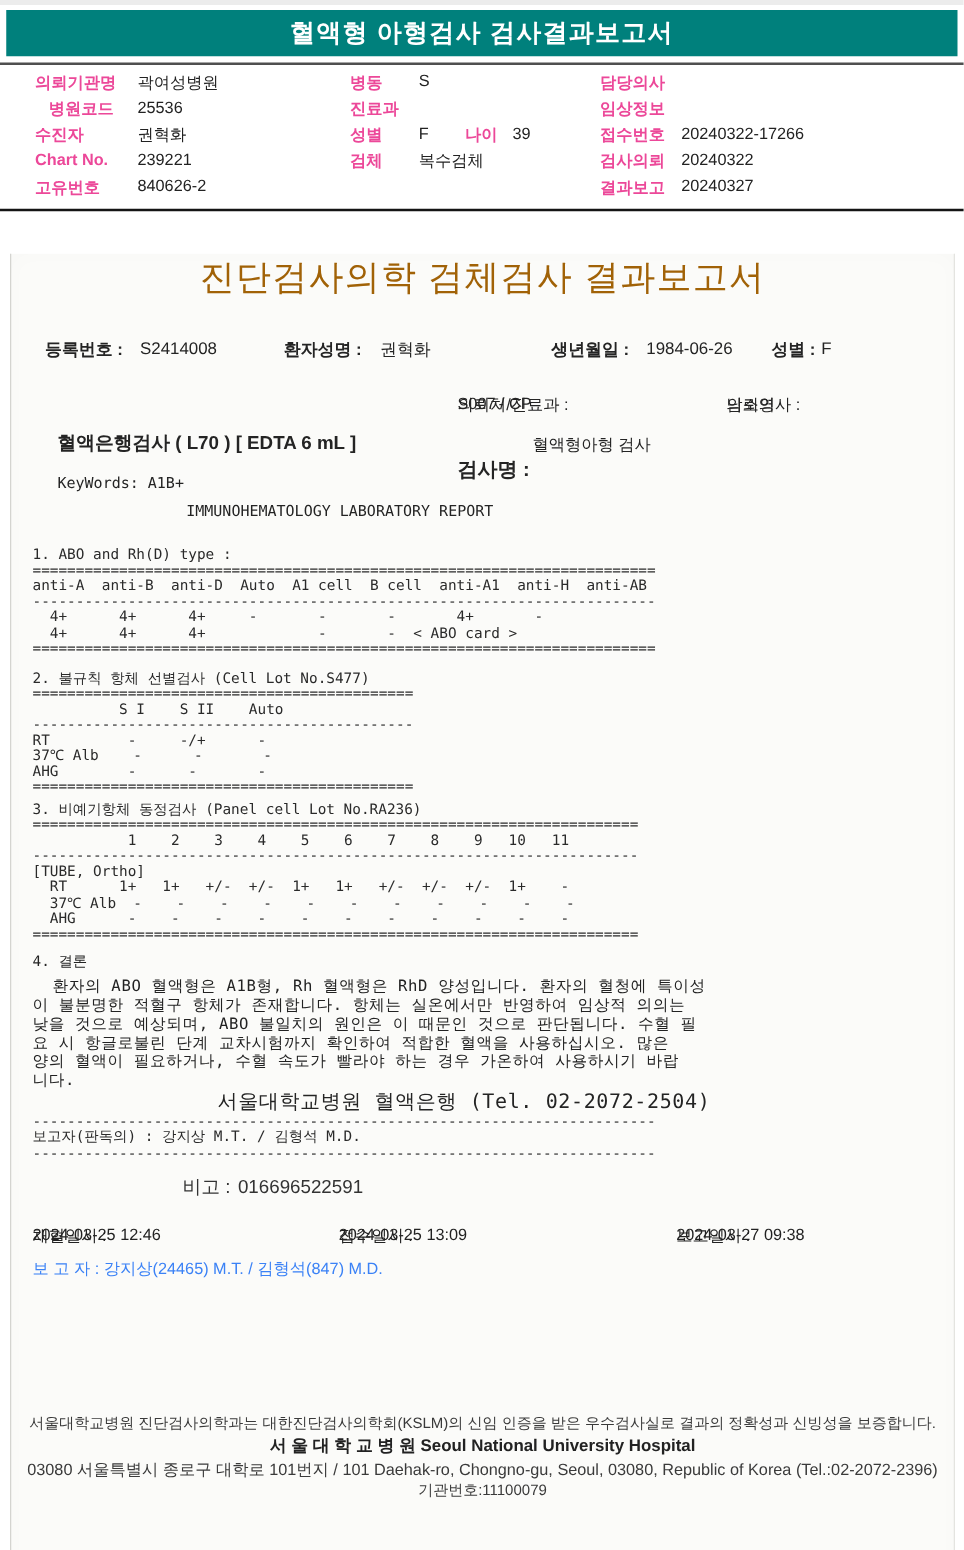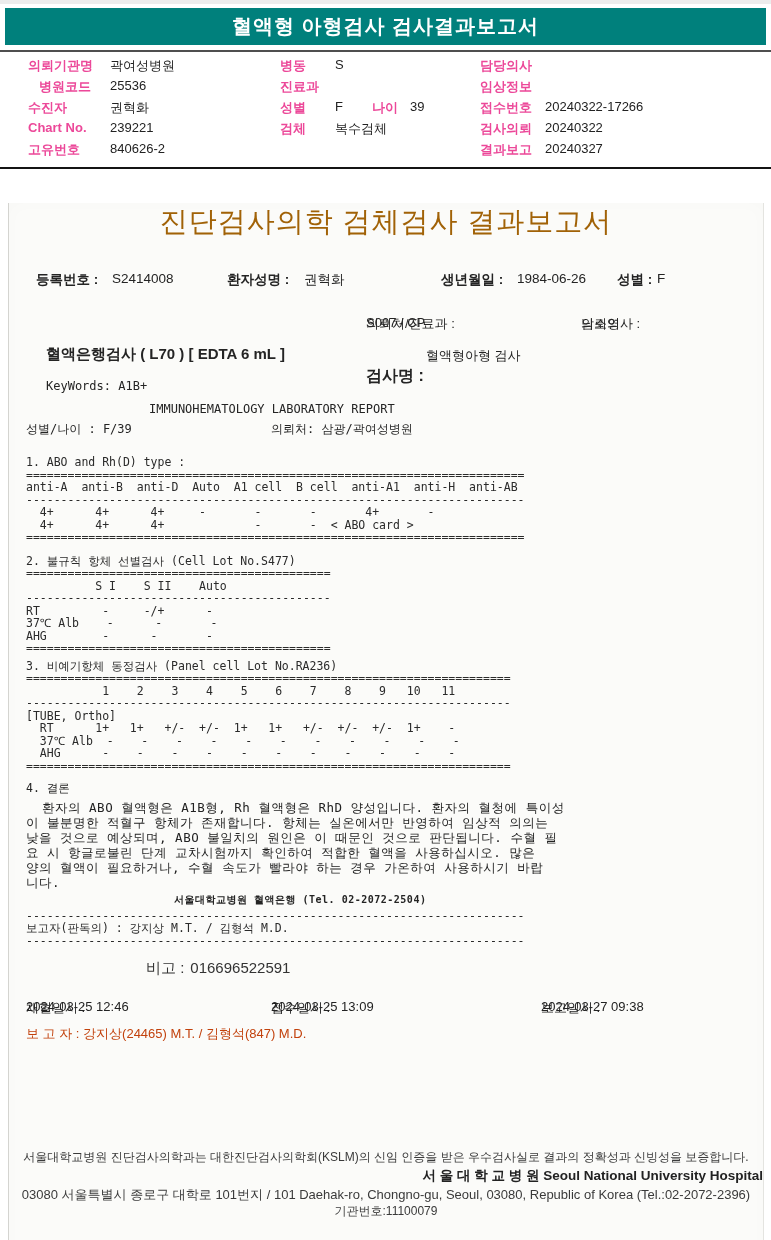--- a/index.html
+++ b/index.html
@@ -60,30 +60,30 @@
   }
   pre.sec1{margin-top:22px;}
   pre.sec2{margin-top:11px;}
   pre.sec3{margin-top:5px;}
   .sec4-title{margin:10px 0 0 17px;font-size:11.5px;line-height:12.5px;}
   pre.conclusion{
     margin:5px 0 0 17px;padding:0;
     font-family:"DejaVu Sans Mono","Liberation Mono",monospace;
     font-size:12.5px;line-height:15px;letter-spacing:0.5px;color:#222;
   }
-  .bank-line{margin:2px 0 0 165px;font-size:10px;line-height:15px;letter-spacing:0.5px;font-weight:bold;}
+  .bank-line{margin:2px 0 0 165px;font-size:16px;line-height:15px;letter-spacing:0.5px;}
   pre.reporter{margin-top:3px;}
   .remark-row{margin:12px 0 0 137px;font-size:15px;color:#333;height:18px;}
   .remark-row .rlbl{margin-right:6px;}
   .dates-row{position:relative;height:16px;margin-top:22px;font-size:13px;color:#222;}
   .dates-row span{position:absolute;white-space:nowrap;}
-  .reporter-row{margin:10px 0 0 17px;font-size:13px;height:16px;color:#c2410c;}
+  .reporter-row{margin:10px 0 0 17px;font-size:13px;height:16px;color:#3b82f6;}
   .footer{margin-top:108px;text-align:center;color:#3a3a3a;}
   .footer .f1{font-size:12px;line-height:17px;margin-top:12px;}
-  .footer .f2{font-size:13.5px;font-weight:bold;line-height:20px;color:#222;text-align:right;}
+  .footer .f2{font-size:13.5px;font-weight:bold;line-height:20px;color:#222;}
   .footer .f3{font-size:13px;line-height:17px;}
   .footer .f4{font-size:12px;line-height:17px;}
 </style>
 </head>
 <body>
 
 <div class="topstrip"></div>
 
 <div class="banner" style="background: rgb(0, 128, 124);">
   <span class="banner-title" style="color: rgb(255, 255, 255);">혈액형 아형검사 검사결과보고서</span>
@@ -158,24 +158,20 @@
   <div class="order-row2">
     <span class="panel-title">혈액은행검사 ( L70 ) [ EDTA 6 mL ]</span>
     <span class="test-name-lbl">검사명 :</span>
     <span class="test-name-val">혈액형아형 검사</span>
   </div>
 
   <div class="kw mono">KeyWords: A1B+</div>
 
   <div class="ihl-heading mono">IMMUNOHEMATOLOGY LABORATORY REPORT</div>
 
-  <div class="tworow mono">
-    <span class="tleft">성별/나이 : F/39</span>
-    <span class="tright">의뢰처: 삼광/곽여성병원</span>
-  </div>
 
   <pre class="sec sec1">1. ABO and Rh(D) type :
 ========================================================================
 anti-A  anti-B  anti-D  Auto  A1 cell  B cell  anti-A1  anti-H  anti-AB
 ------------------------------------------------------------------------
   4+      4+      4+     -       -       -       4+       -
   4+      4+      4+             -       -  &lt; ABO card &gt;
 ========================================================================</pre>
 
   <pre class="sec sec2">2. 불규칙 항체 선별검사 (Cell Lot No.S477)

